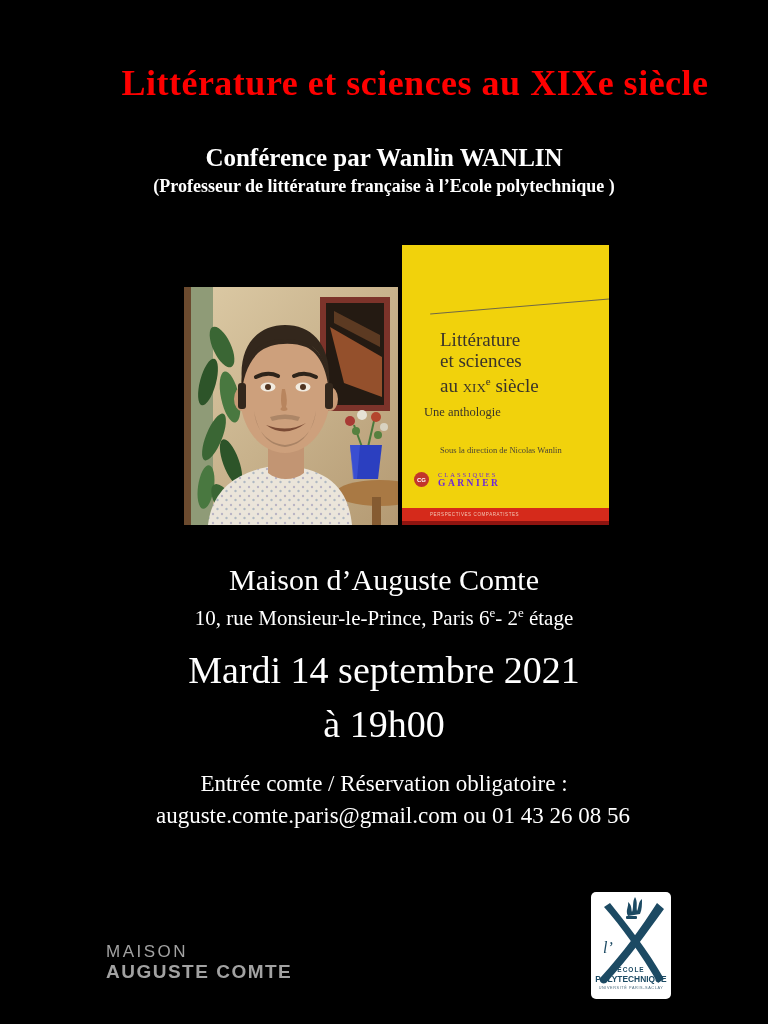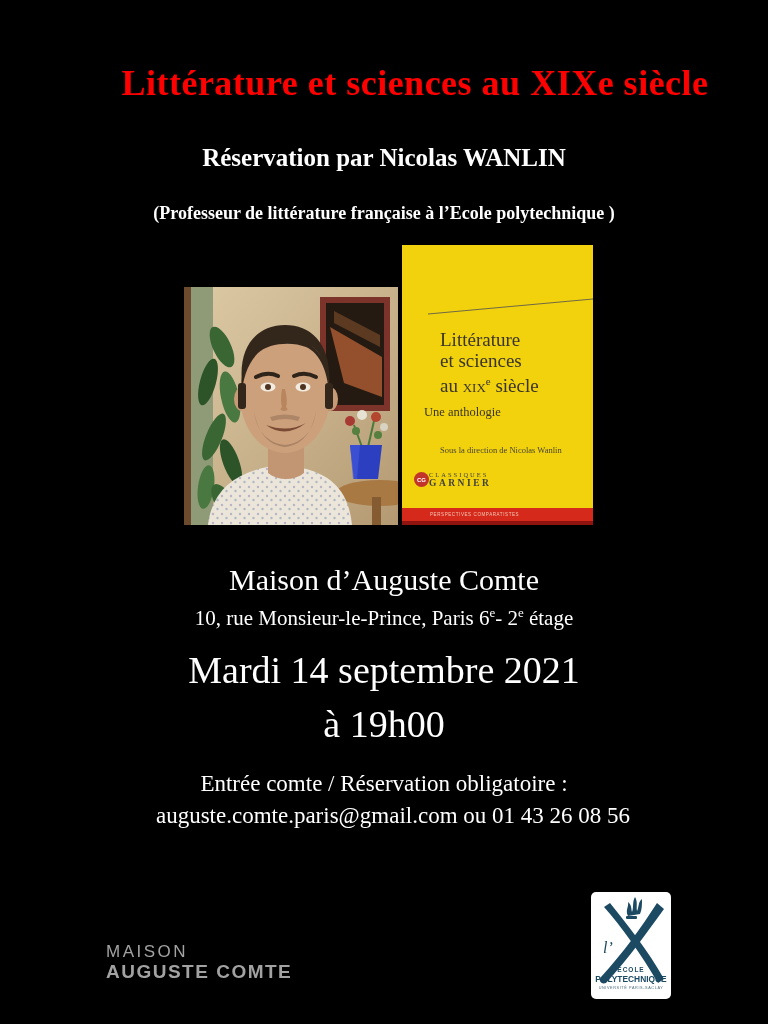--- a/index.html
+++ b/index.html
@@ -3,63 +3,63 @@
 <meta charset="utf-8">
 <style>
   html,body{margin:0;padding:0;}
   body{width:768px;height:1024px;background:#000;overflow:hidden;}
   .poster{position:relative;width:768px;height:1024px;background:#000;font-family:"Liberation Serif",serif;}
 
   .center-line{position:absolute;left:0;width:768px;text-align:center;white-space:nowrap;}
 
   .main-title{top:62px;color:#fe0000;font-size:36px;font-weight:bold;letter-spacing:.5px;margin-left:31px;}
   .subtitle{top:144px;color:#fff;font-size:25px;font-weight:bold;}
-  .subtitle-note{top:176px;color:#fff;font-size:18px;font-weight:bold;margin-top:27px;}
+  .subtitle-note{top:176px;color:#fff;font-size:18px;font-weight:bold;}
 
   .venue-name{top:563px;color:#fff;font-size:30px;}
   .venue-address{top:605px;color:#fff;font-size:21px;}
   .venue-address sup{font-size:13px;}
   .date-line{top:648px;color:#fff;font-size:38px;}
   .time-line{top:702px;color:#fff;font-size:38px;}
   .info-line1{top:771px;color:#fff;font-size:23px;}
   .info-line2{top:803px;color:#fff;font-size:23px;margin-left:9px;}
 
   .photo{position:absolute;left:184px;top:287px;width:214px;height:238px;background:#c9b392;}
   .photo svg{display:block;width:100%;height:100%;}
 
-  .book{position:absolute;left:402px;top:245px;width:191px;height:280px;background:#f1d20c;box-shadow:2px 3px 6px rgba(0,0,0,.6);}
+  .book{position:absolute;left:402px;top:245px;width:207px;height:280px;background:#f1d20c;box-shadow:2px 3px 6px rgba(0,0,0,.6);}
   .book .rule{position:absolute;left:0;top:0;width:100%;height:100%;}
   .book-title{position:absolute;left:38px;top:84px;color:#3a342a;font-size:19px;line-height:21px;}
   .book-title .smallcaps{font-variant:small-caps;}
   .book-title sup{font-size:11px;}
   .book-sub{position:absolute;left:22px;top:160px;color:#3a342a;font-size:12.5px;}
   .book-dir{position:absolute;left:38px;top:200px;color:#4a4436;font-size:8.5px;}
   .pub-row{position:absolute;left:12px;top:226px;display:flex;align-items:center;}
   .pub-badge{width:15px;height:15px;border-radius:50%;background:#c2352b;color:#fff;font-size:6px;font-weight:bold;display:flex;align-items:center;justify-content:center;font-family:"Liberation Sans",sans-serif;}
-  .pub-text{color:#404040;font-family:"Liberation Serif",serif;}
+  .pub-text{margin-left:9px;color:#6d28d9;font-family:"Liberation Serif",serif;}
   .pub-text .l1{font-size:6.5px;letter-spacing:2px;}
   .pub-text .l2{font-size:9.5px;font-weight:bold;letter-spacing:2.5px;}
   .series-band{position:absolute;left:0;top:263px;width:100%;height:13px;background:#d52a1b;color:#f3c9b6;font-size:4.5px;letter-spacing:.6px;line-height:13px;padding-left:28px;box-sizing:border-box;font-family:"Liberation Sans",sans-serif;}
   .band-edge{position:absolute;left:0;top:276px;width:100%;height:4px;background:#8f1410;}
 
   .maison-logo{position:absolute;left:106px;top:942px;font-family:"Liberation Sans",sans-serif;color:#a2a2a2;line-height:20px;}
   .maison-logo .l1{font-size:17px;font-weight:500;letter-spacing:2.5px;}
   .maison-logo .l2{font-size:19px;font-weight:bold;letter-spacing:1.5px;}
 
   .x-logo{position:absolute;left:591px;top:892px;width:80px;height:107px;}
   .x-logo svg{display:block;width:100%;height:100%;}
 </style>
 </head>
 <body>
 
 <div class="poster">
 
   <div class="center-line main-title">Littérature et sciences au XIXe siècle</div>
 
-  <div class="center-line subtitle">Réservation par Nicolas WANLIN</div>
+  <div class="center-line subtitle">Conférence par Wanlin WANLIN</div>
   <div class="center-line subtitle-note">(Professeur de littérature française à l’Ecole polytechnique )</div>
 
   <div class="photo">
     <svg viewBox="0 0 214 238" preserveAspectRatio="none">
       <defs>
         <linearGradient id="wall" x1="0" y1="0" x2="1" y2="1">
           <stop offset="0" stop-color="#ddcba6"></stop>
             <stop offset="1" stop-color="#b49a73"></stop>
         </linearGradient>
         <pattern id="shirtdots" width="9" height="9" patternUnits="userSpaceOnUse">

